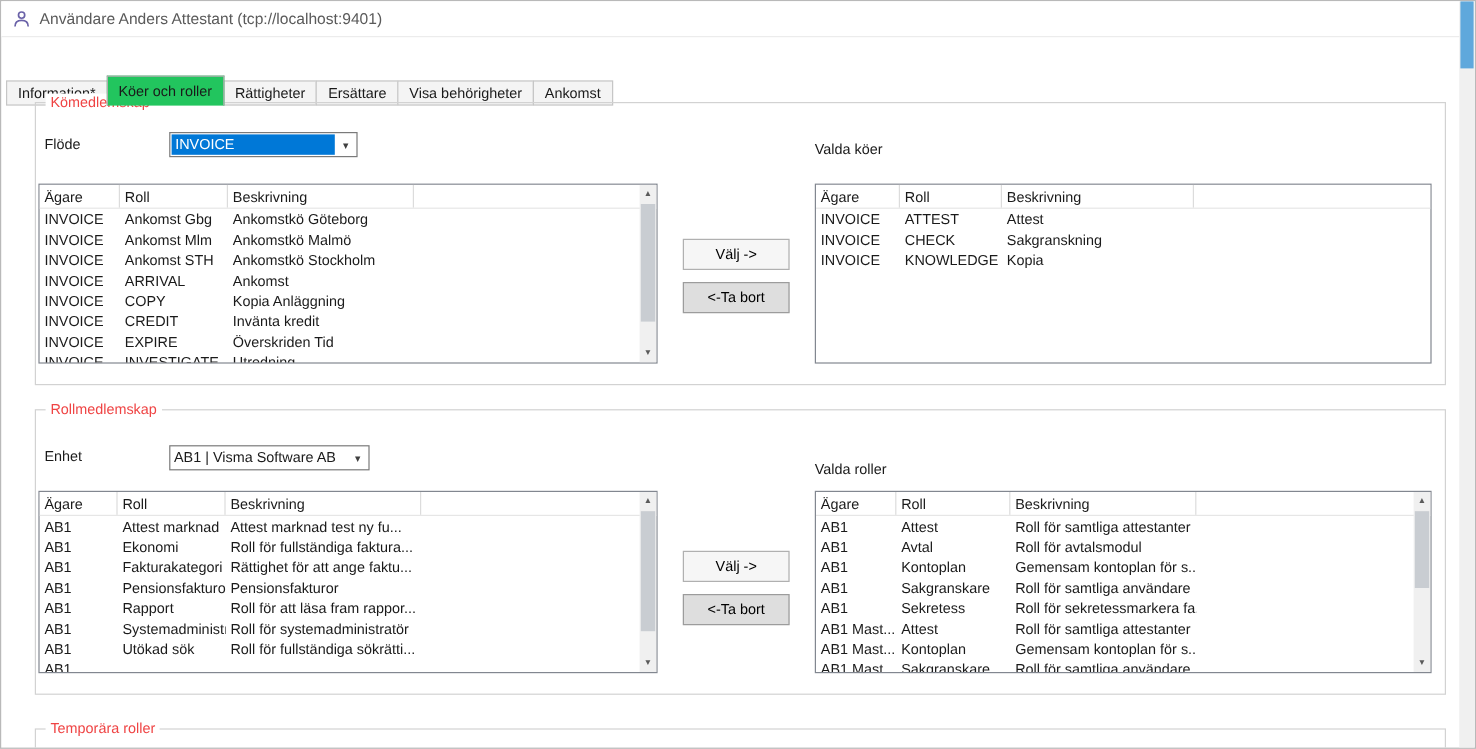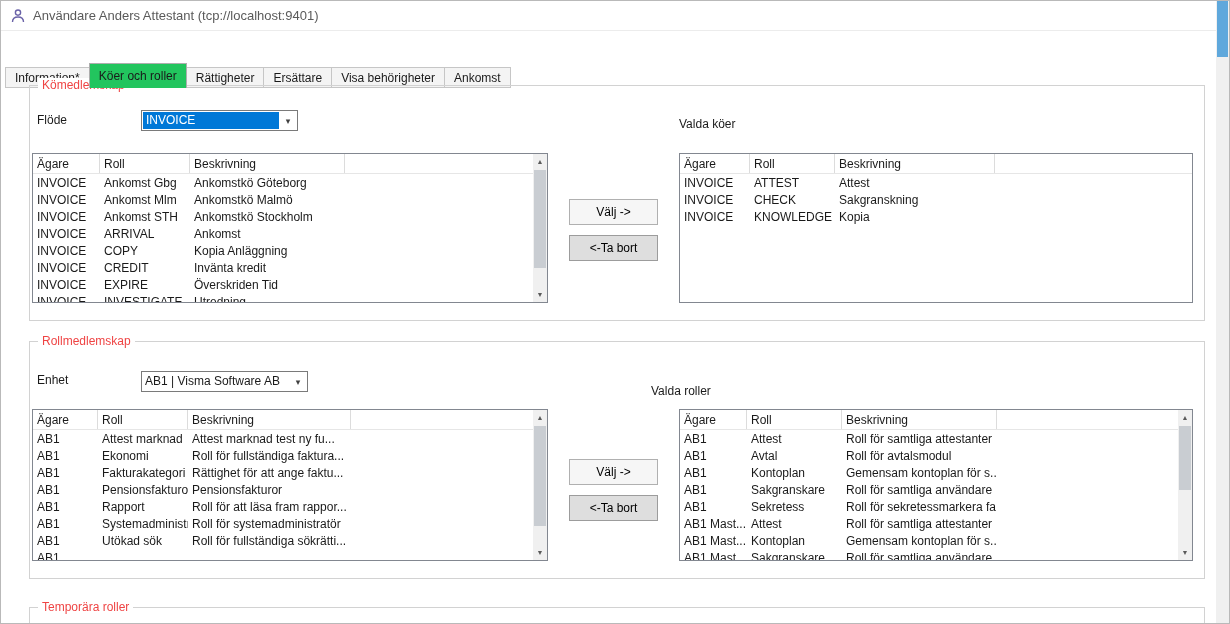--- a/index.html
+++ b/index.html
@@ -180,21 +180,21 @@
     <span class="group-label">Rollmedlemskap</span>
   </div>
 
   <span class="field-label" style="left:36px; top:372px;">Enhet</span>
 
   <div class="combo" style="left:140px; top:370px; width:167px;">
     <div class="combo-text">AB1 | Visma Software AB</div>
     <div class="combo-arrow">▾</div>
   </div>
 
-  <span class="field-label" style="left:650px; top:383px;">Valda roller</span>
+  <span class="field-label" style="left:678px; top:383px;">Valda roller</span>
 
   <div class="listview" style="left:31px; top:408px; width:516px; height:152px;">
     <div class="vscroll">
       <div class="sb-arrow up">▲</div>
       <div class="sb-thumb" style="top:16px; height:100px;"></div>
       <div class="sb-arrow down">▼</div>
     </div>
   <div class="lv-head">
         <div class="lv-h" style="width: 65px;">Ägare</div>
         <div class="lv-h" style="width: 90px;">Roll</div>

